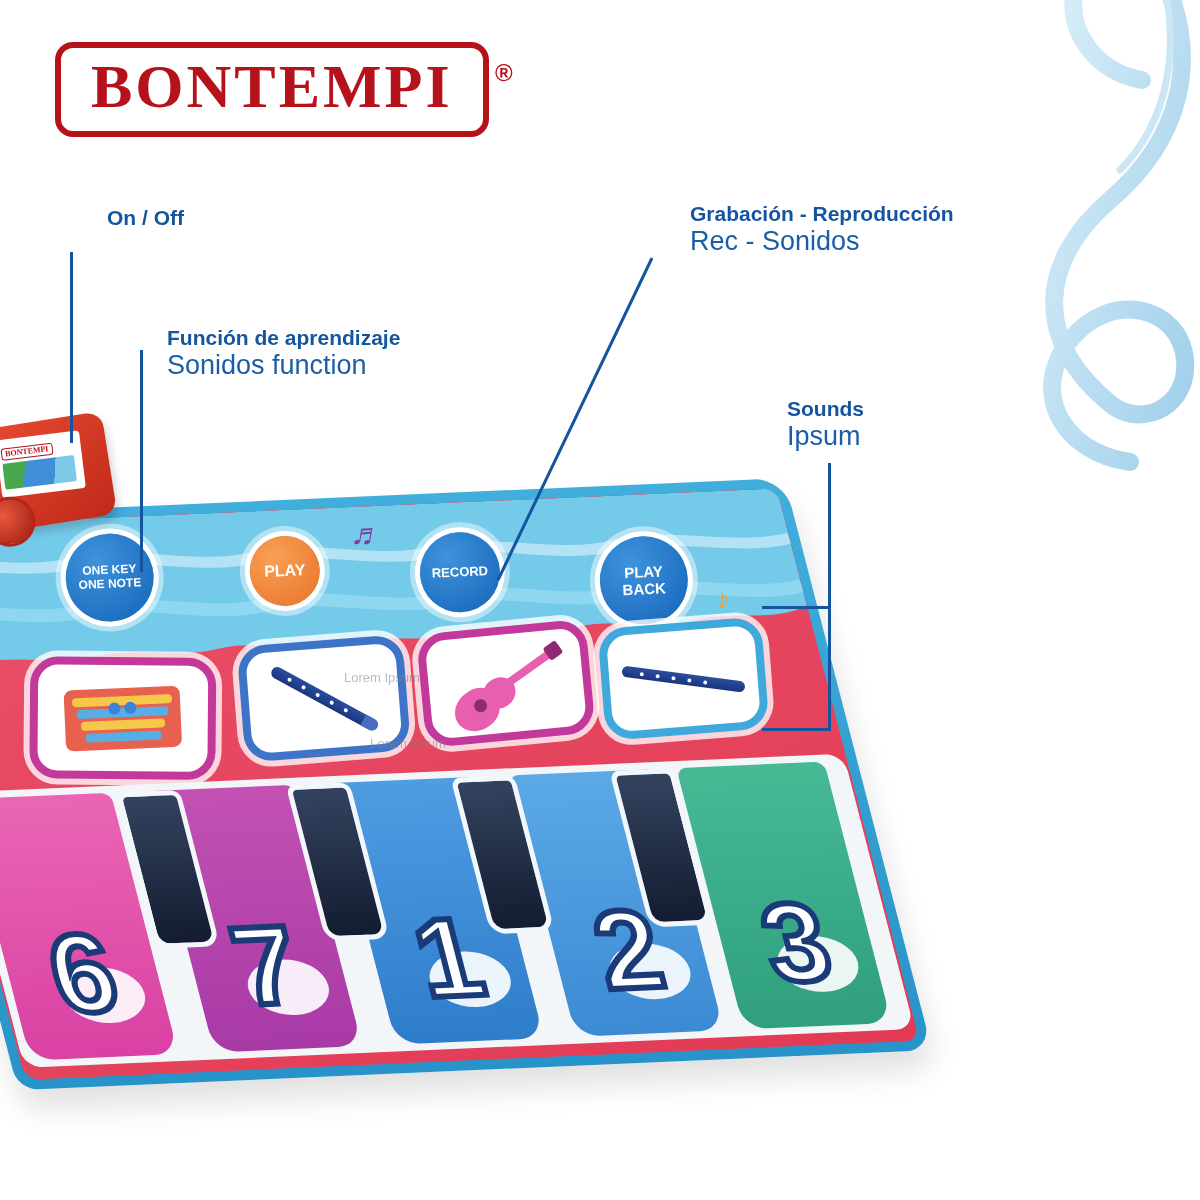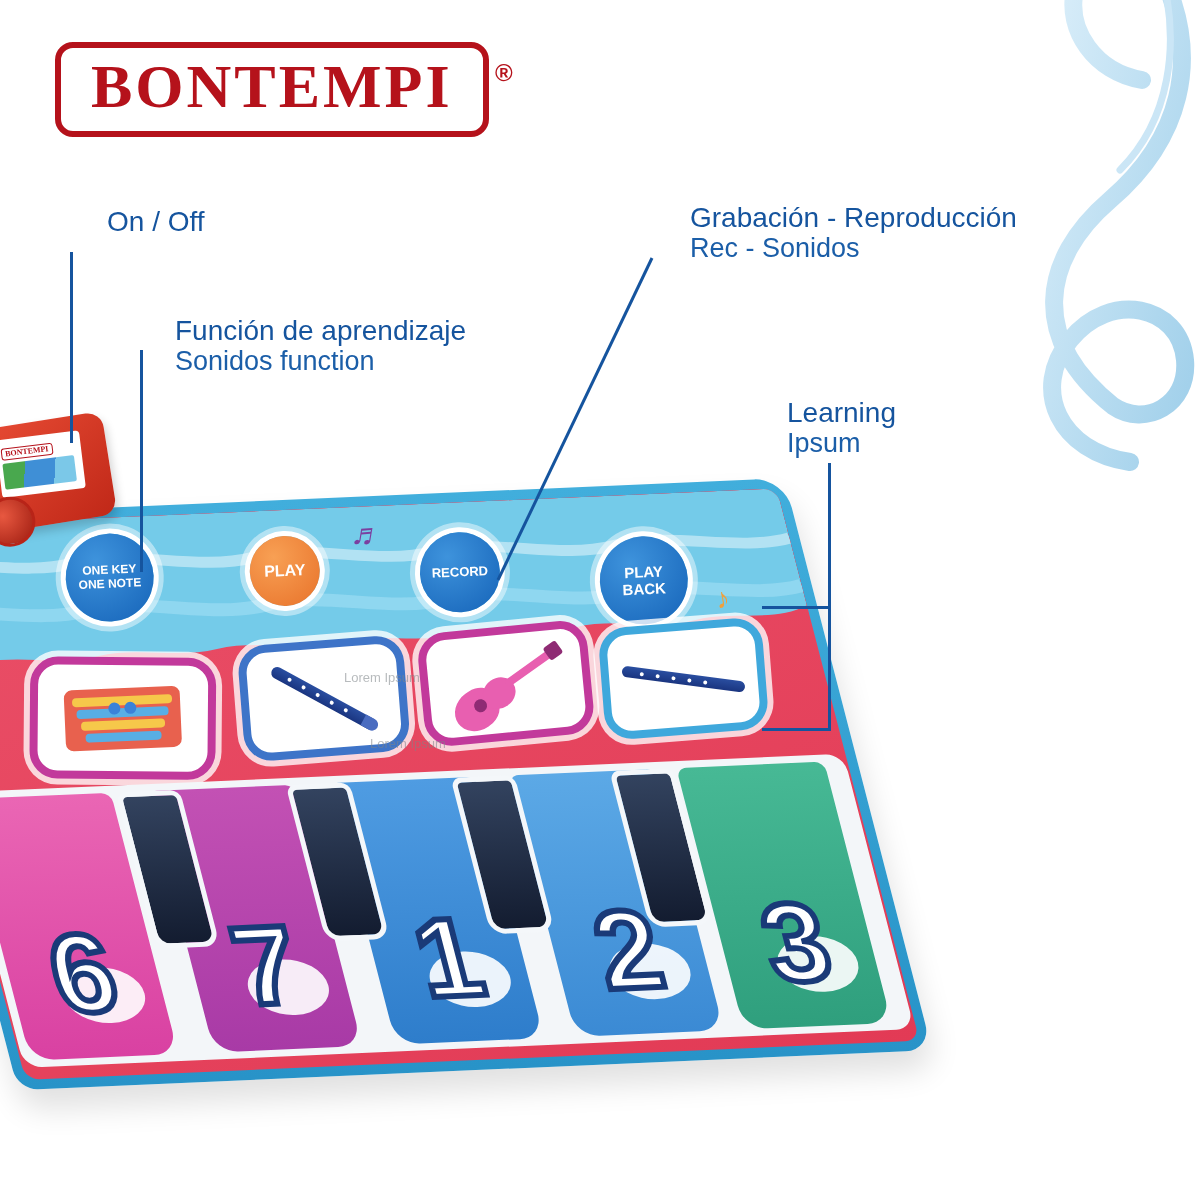--- a/index.html
+++ b/index.html
@@ -16,21 +16,21 @@
     padding:6px 30px 12px 30px;color:#B5121B;
     font-family:"Liberation Serif",serif;font-weight:bold;
     font-size:62px;letter-spacing:3px;line-height:1.05;
   }
   .logo .reg{
     position:absolute;right:-30px;top:12px;font-size:24px;
     font-family:"Liberation Sans",sans-serif;font-weight:bold;letter-spacing:0;
   }
   
   .ann{position:absolute;color:#15549E;z-index:6;}
-  .ann .t{font-weight:normal;font-size:28px;line-height:1.08;text-align:right;}
+  .ann .t{font-weight:bold;font-size:21px;line-height:1.08;text-align:right;}
   .ann .s{font-weight:normal;font-size:27px;line-height:1.15;color:#1B5EA8;}
   .vline{position:absolute;width:3px;background:#15549E;z-index:6;}
   .hline{position:absolute;height:3px;background:#15549E;z-index:6;}
   .line-svg{position:absolute;left:0;top:0;width:1200px;height:1200px;z-index:6;pointer-events:none;}
   
   .device{
     position:absolute;left:-12px;top:420px;width:122px;height:104px;z-index:4;
     background:linear-gradient(145deg,#E64A33,#C02818);
     border-radius:16px;transform:rotate(-9deg);
     box-shadow:2px 6px 10px rgba(0,0,0,.18);
@@ -163,36 +163,36 @@
 <div class="logo">
   <span>BONTEMPI</span>
   <span class="reg">®</span>
 </div>
 
 <div class="ann" style="left:107px;top:207px;">
   <div class="t">On / Off</div>
 </div>
 <div class="vline" style="left:70px;top:252px;height:191px;"></div>
 
-<div class="ann" style="left:167px;top:316px;margin-left:8px;">
+<div class="ann" style="left:167px;top:327px;">
   <div class="t">Función de aprendizaje</div>
   <div class="s">Sonidos function</div>
 </div>
 <div class="vline" style="left:140px;top:350px;height:222px;"></div>
 
 <div class="ann" style="left:677px;top:203px;margin-left:13px;">
   <div class="t">Grabación - Reproducción</div>
   <div class="s">Rec - Sonidos</div>
 </div>
 <svg class="line-svg">
   <line x1="652" y1="258" x2="498" y2="580" stroke="#15549E" stroke-width="3"></line>
 </svg>
 
 <div class="ann" style="left:787px;top:398px;">
-  <div class="t">Learning</div>
+  <div class="t">Sounds</div>
   <div class="s">Ipsum</div>
 </div>
 <div class="vline" style="left:828px;top:463px;height:268px;"></div>
 <div class="hline" style="left:762px;top:606px;width:68px;"></div>
 <div class="hline" style="left:762px;top:728px;width:68px;"></div>
 
 <div class="device">
   <div class="label">
     <span class="brand">BONTEMPI</span>
     <div class="art"></div>

